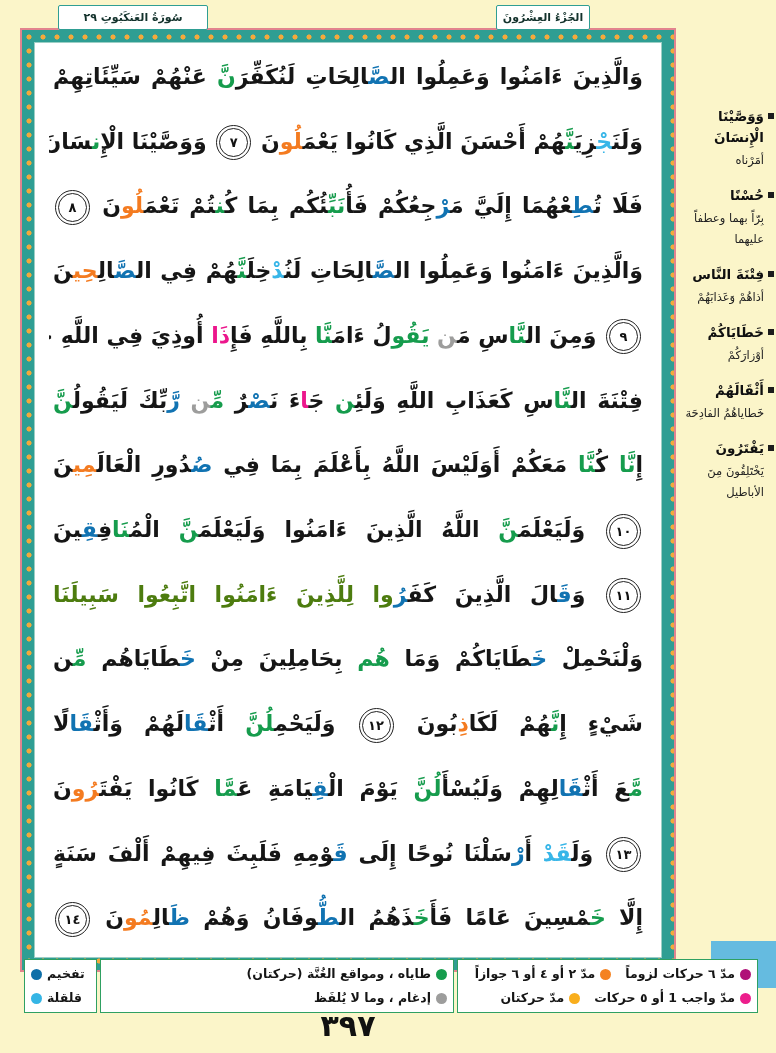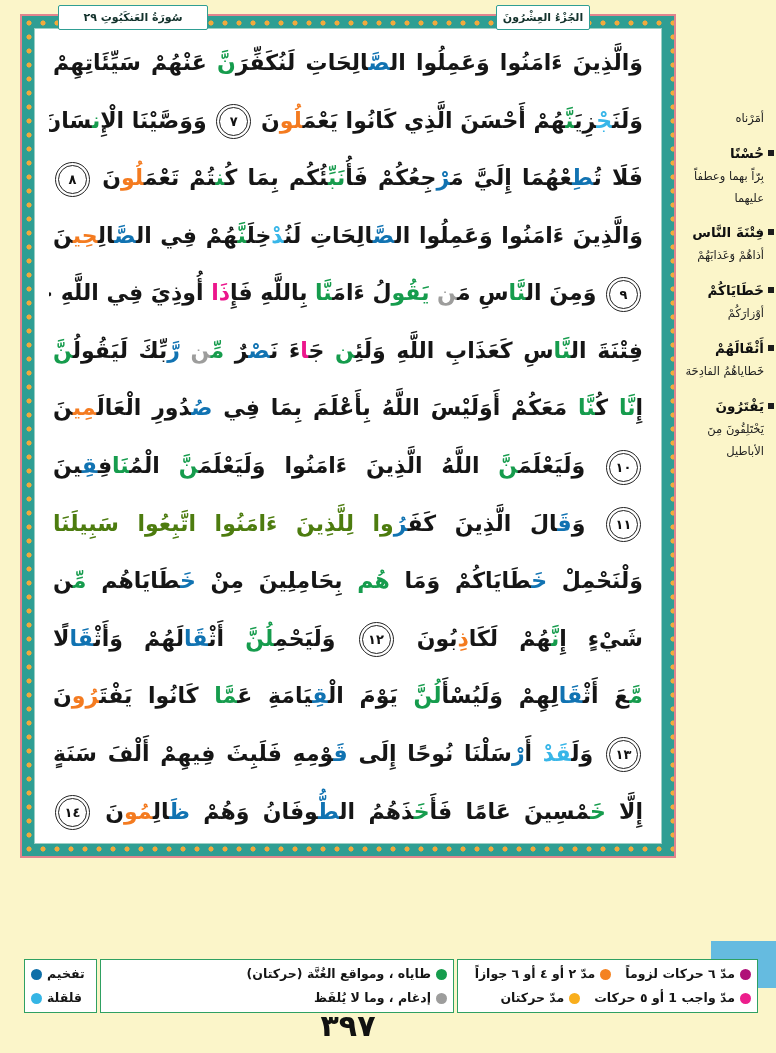--- a/index.html
+++ b/index.html
@@ -6,21 +6,21 @@
   body{
     width:776px;height:1053px;
     font-family:"DejaVu Sans",sans-serif;
     background:#FBF5C9;
     position:relative;overflow:hidden;
   }
   .page{position:absolute;inset:0;}
 
   
   .frame{
-    position:absolute;left:20px;top:14px;width:656px;height:844px;
+    position:absolute;left:20px;top:28px;width:656px;height:944px;
     box-sizing:border-box;
     border:2px solid #E2848E;
     background:
       radial-gradient(circle, #F2A93B 2.2px, rgba(0,0,0,0) 2.9px) 0 0/14px 14px,
       #2F9E93;
     padding:12px;
     z-index:1;
   }
   .paper{
     width:100%;height:100%;box-sizing:border-box;
@@ -124,20 +124,24 @@
           <div class="qline"><span style="color: rgb(22, 22, 22);">إِلَّا </span><span style="color: rgb(22, 156, 77);">خَ</span><span style="color: rgb(22, 22, 22);">مْسِينَ عَامًا فَأَ</span><span style="color: rgb(22, 156, 77);">خَ</span><span style="color: rgb(22, 22, 22);">ذَهُمُ ال</span><span style="color: rgb(17, 115, 178);">طُّ</span><span style="color: rgb(22, 22, 22);">وفَانُ وَهُمْ </span><span style="color: rgb(17, 115, 178);">ظَ</span><span style="color: rgb(22, 22, 22);">الِ</span><span style="color: rgb(244, 123, 32);">مُو</span><span style="color: rgb(22, 22, 22);">نَ </span><span class="vmark">١٤</span></div>
         </div>
     </div>
   </div>
 
   <div class="badge badge-surah">سُورَةُ العَنكَبُوتِ ٢٩</div>
   <div class="badge badge-juz">الجُزْءُ العِشْرُونَ</div>
 
   <aside class="sidebar">
       <div class="note">
+        <div class="term">
+          <span class="sq"></span>
+          <span>وَوَصَّيْنَا الْإِنسَانَ</span>
+        </div>
         <div class="def">أمَرْناه</div>
       </div>
       <div class="note">
         <div class="term">
           <span class="sq"></span>
           <span>حُسْنًا</span>
         </div>
         <div class="def">بِرّاً بهما وعطفاً عليهما</div>
       </div>
       <div class="note">

